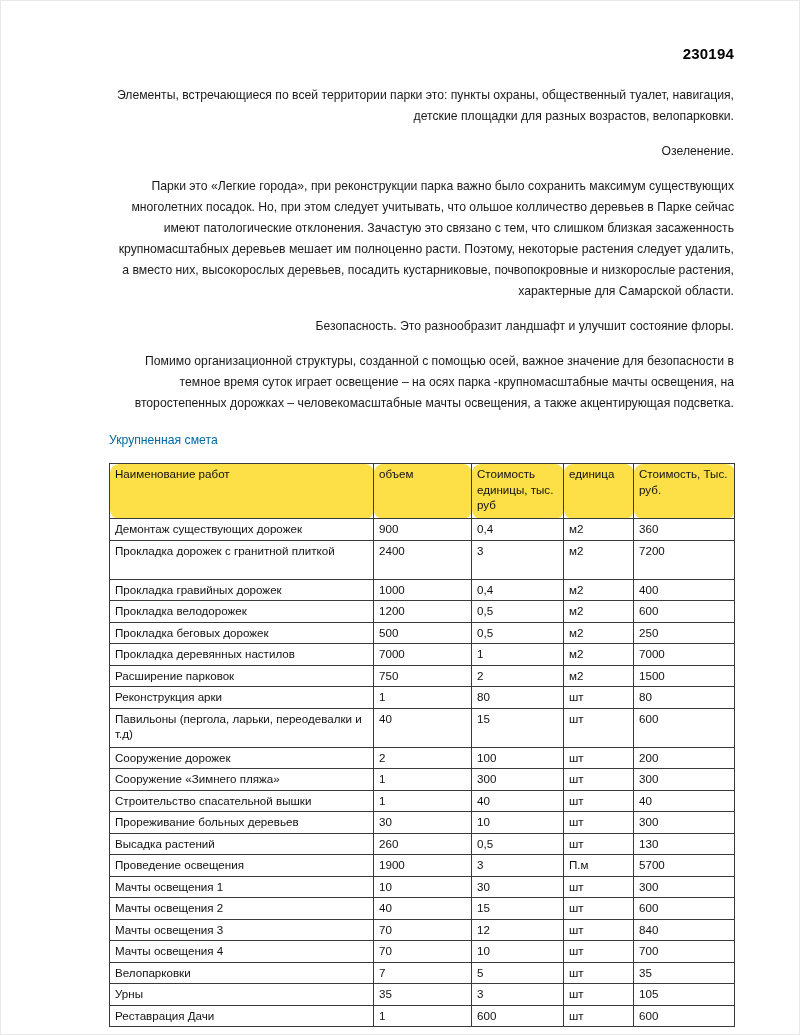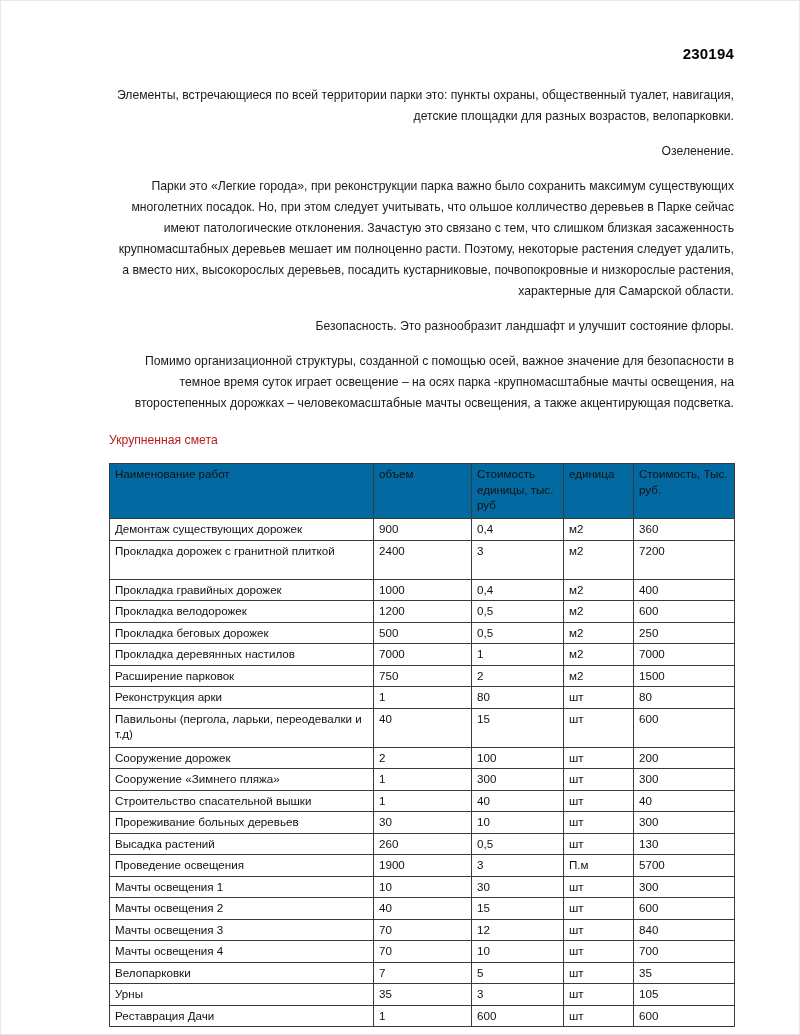--- a/index.html
+++ b/index.html
@@ -41,42 +41,43 @@
     text-align: right;
     color: #1a1a1a;
   }
   p.body-text:last-of-type {
     margin-bottom: 16px;
   }
   .section-label {
     margin: 14px 0 12px 0;
     font-size: 12.2px;
     line-height: 21px;
-    color: #b91c1c;
+    color: #0369a1;
   }
   table.estimate {
     border-collapse: collapse;
     width: 625px;
     table-layout: fixed;
     font-size: 11.6px;
     color: #111111;
   }
   table.estimate th,
   table.estimate td {
     border: 1px solid #3a3a3a;
     padding: 2px 5px 3px 5px;
     vertical-align: top;
     text-align: left;
     font-weight: normal;
     line-height: 15.5px;
   }
   table.estimate thead th {
-    background: #0369a1;
+    background: #fde047;
     height: 49px;
     vertical-align: top;
+    border-radius: 9px;
   }
   table.estimate tbody td {
     background: #ffffff;
     height: 15px;
   }
   table.estimate tbody tr.tall td {
     height: 33px;
   }
   col.c-name { width: 264px; }
   col.c-vol  { width: 98px; }

